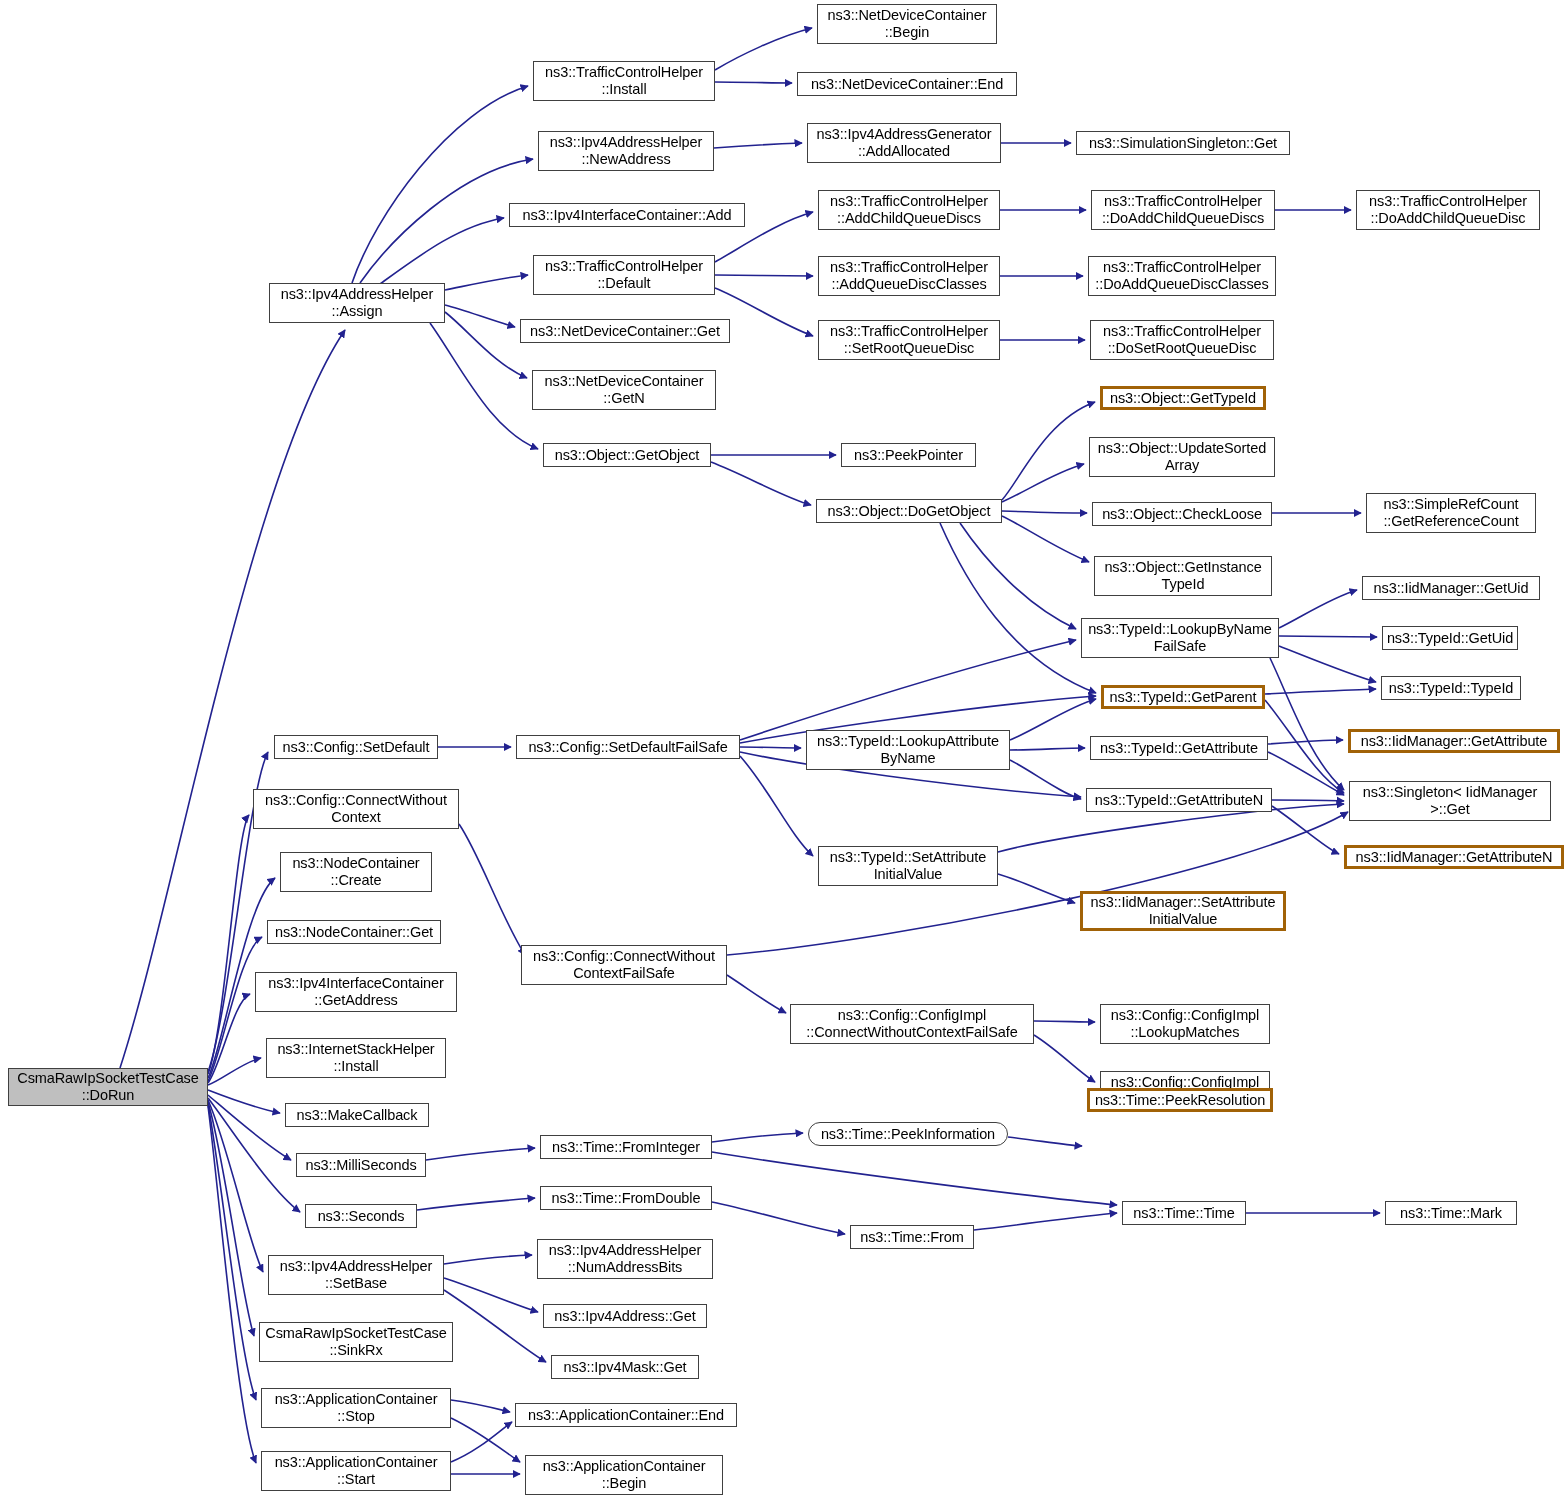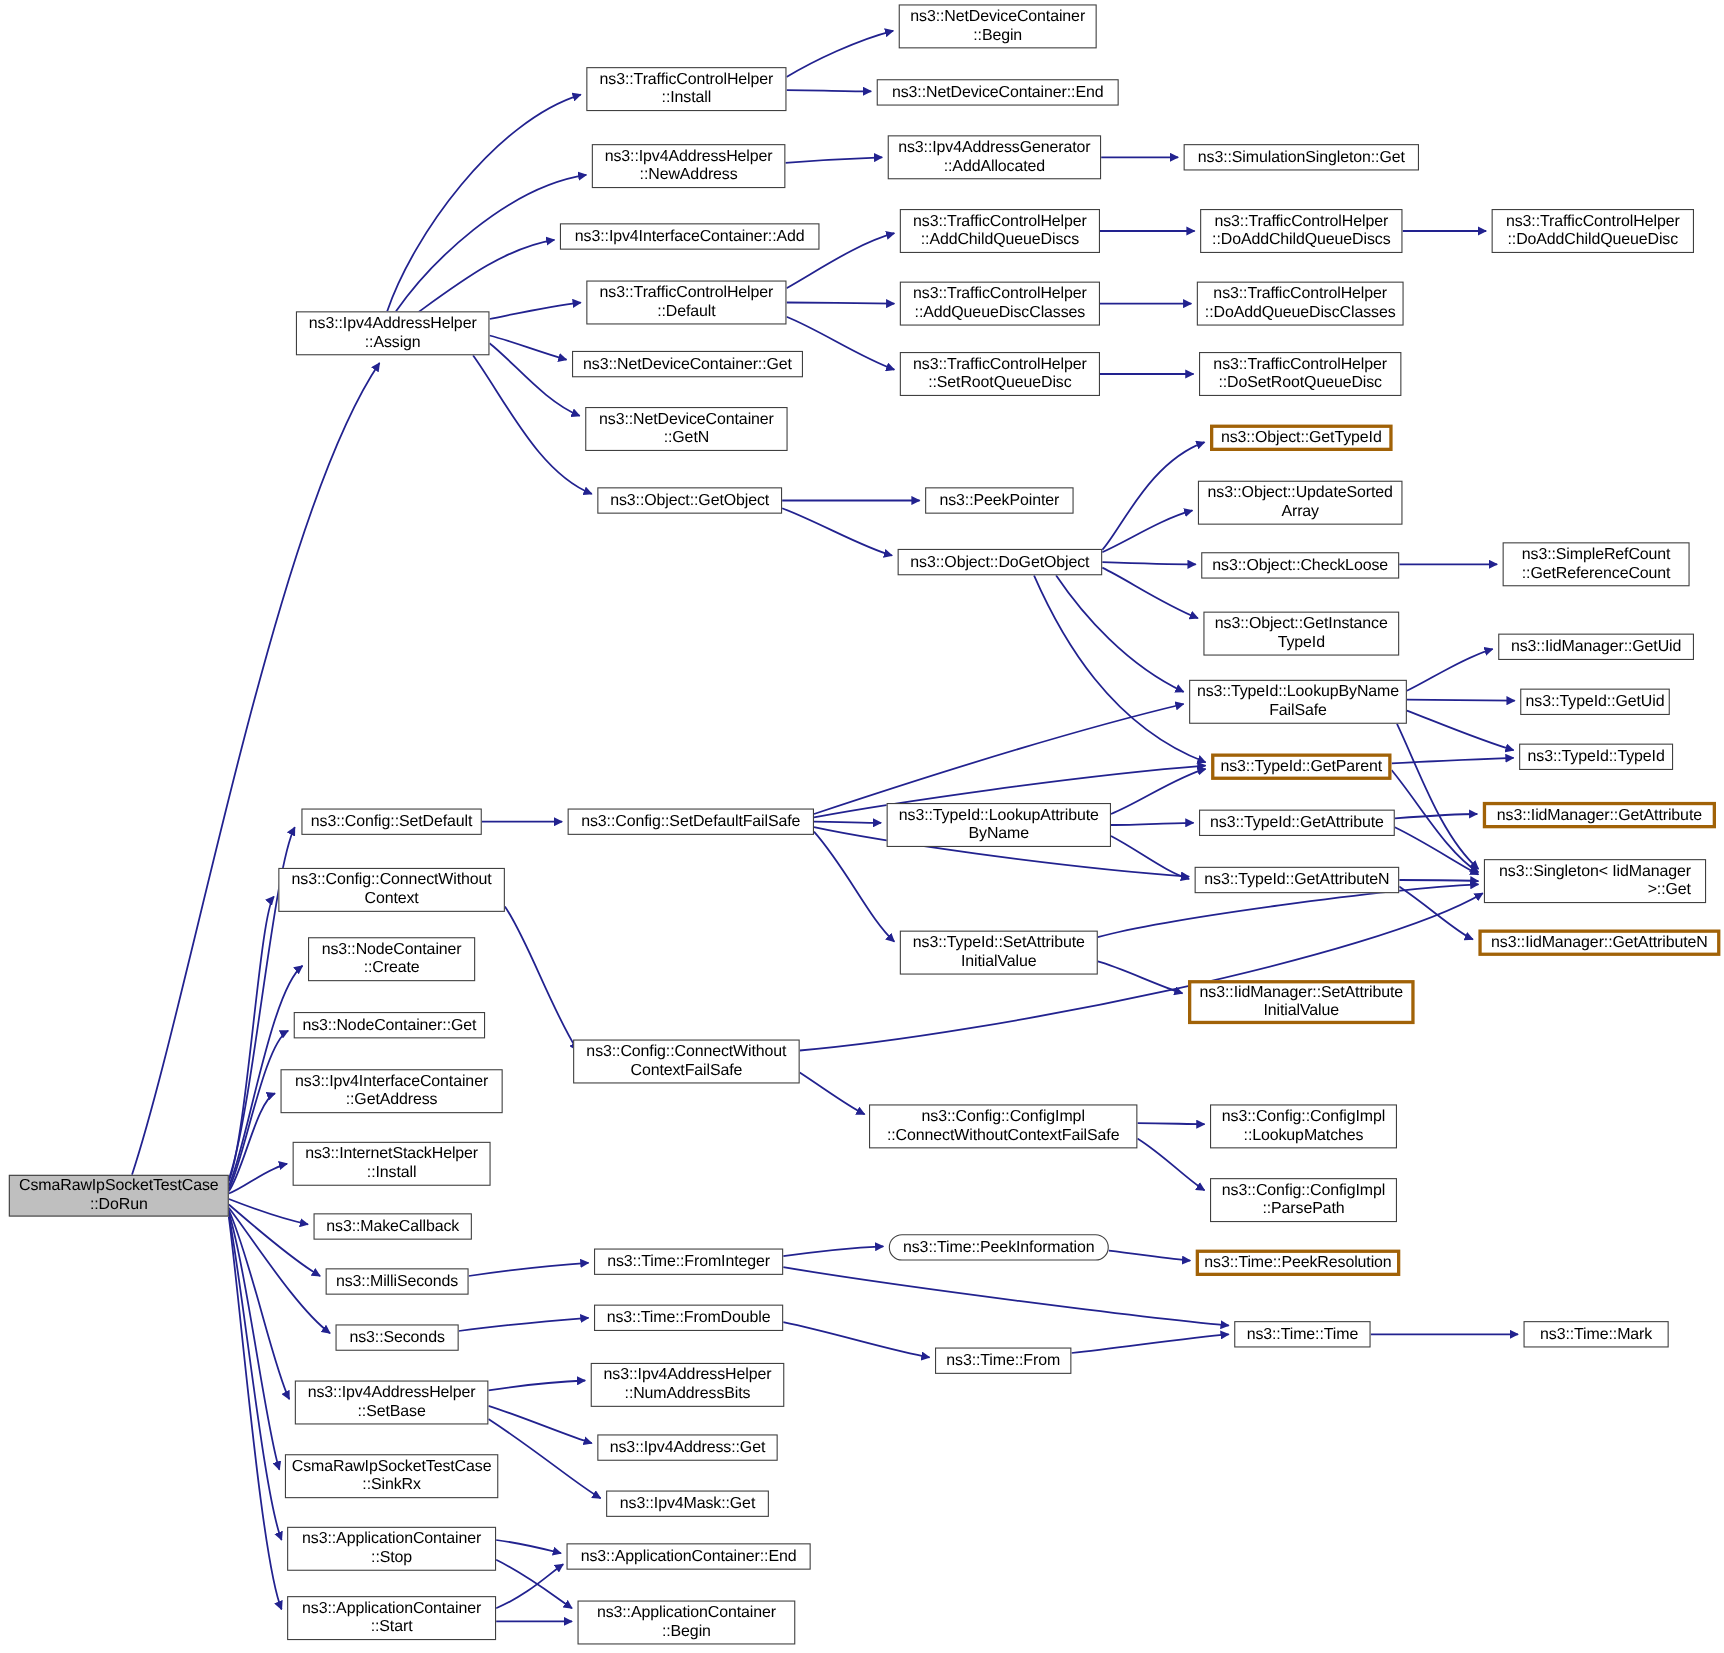--- a/index.html
+++ b/index.html
@@ -193,21 +193,21 @@
       <div class="node" style="left: 1382px; top: 626px; width: 136px; height: 24px;">ns3::TypeId::GetUid</div>
       <div class="node" style="left: 1381px; top: 676px; width: 140px; height: 24px;">ns3::TypeId::TypeId</div>
       <div class="node redborder" style="left: 1101px; top: 685px; width: 164px; height: 24px;">ns3::TypeId::GetParent</div>
       <div class="node" style="left: 274px; top: 735px; width: 164px; height: 24px;">ns3::Config::SetDefault</div>
       <div class="node" style="left: 516px; top: 735px; width: 224px; height: 24px;">ns3::Config::SetDefaultFailSafe</div>
       <div class="node" style="left: 806px; top: 730px; width: 204px; height: 40px;">ns3::TypeId::LookupAttribute
 ByName</div>
       <div class="node" style="left: 1090px; top: 736px; width: 178px; height: 24px;">ns3::TypeId::GetAttribute</div>
       <div class="node redborder" style="left: 1348px; top: 729px; width: 212px; height: 24px;">ns3::IidManager::GetAttribute</div>
       <div class="node" style="left: 1086px; top: 788px; width: 186px; height: 24px;">ns3::TypeId::GetAttributeN</div>
-      <div class="node" style="left: 1349px; top: 781px; width: 202px; height: 40px; text-align: right;">ns3::Singleton&lt; IidManager
+      <div class="node" style="left: 1349px; top: 781px; width: 202px; height: 40px;">ns3::Singleton&lt; IidManager
 &gt;::Get</div>
       <div class="node redborder" style="left: 1344px; top: 845px; width: 220px; height: 24px;">ns3::IidManager::GetAttributeN</div>
       <div class="node" style="left: 818px; top: 846px; width: 180px; height: 40px;">ns3::TypeId::SetAttribute
 InitialValue</div>
       <div class="node redborder" style="left: 1080px; top: 891px; width: 206px; height: 40px;">ns3::IidManager::SetAttribute
 InitialValue</div>
       <div class="node" style="left: 253px; top: 789px; width: 206px; height: 40px;">ns3::Config::ConnectWithout
 Context</div>
       <div class="node" style="left: 280px; top: 852px; width: 152px; height: 40px;">ns3::NodeContainer
 ::Create</div>
@@ -221,21 +221,21 @@
 ContextFailSafe</div>
       <div class="node" style="left: 790px; top: 1004px; width: 244px; height: 40px;">ns3::Config::ConfigImpl
 ::ConnectWithoutContextFailSafe</div>
       <div class="node" style="left: 1100px; top: 1004px; width: 170px; height: 40px;">ns3::Config::ConfigImpl
 ::LookupMatches</div>
       <div class="node" style="left: 1100px; top: 1071px; width: 170px; height: 40px;">ns3::Config::ConfigImpl
 ::ParsePath</div>
       <div class="node" style="left: 296px; top: 1153px; width: 130px; height: 24px;">ns3::MilliSeconds</div>
       <div class="node" style="left: 540px; top: 1135px; width: 172px; height: 24px;">ns3::Time::FromInteger</div>
       <div class="node" style="left: 808px; top: 1122px; width: 200px; height: 24px; border-radius: 12px;">ns3::Time::PeekInformation</div>
-      <div class="node redborder" style="left: 1087px; top: 1136px; width: 186px; height: 24px;">ns3::Time::PeekResolution</div>
+      <div class="node redborder" style="left: 1087px; top: 1088px; width: 186px; height: 24px;">ns3::Time::PeekResolution</div>
       <div class="node" style="left: 305px; top: 1204px; width: 112px; height: 24px;">ns3::Seconds</div>
       <div class="node" style="left: 540px; top: 1186px; width: 172px; height: 24px;">ns3::Time::FromDouble</div>
       <div class="node" style="left: 850px; top: 1225px; width: 124px; height: 24px;">ns3::Time::From</div>
       <div class="node" style="left: 1122px; top: 1201px; width: 124px; height: 24px;">ns3::Time::Time</div>
       <div class="node" style="left: 1385px; top: 1201px; width: 132px; height: 24px;">ns3::Time::Mark</div>
       <div class="node" style="left: 268px; top: 1255px; width: 176px; height: 40px;">ns3::Ipv4AddressHelper
 ::SetBase</div>
       <div class="node" style="left: 537px; top: 1239px; width: 176px; height: 40px;">ns3::Ipv4AddressHelper
 ::NumAddressBits</div>
       <div class="node" style="left: 543px; top: 1304px; width: 164px; height: 24px;">ns3::Ipv4Address::Get</div>

